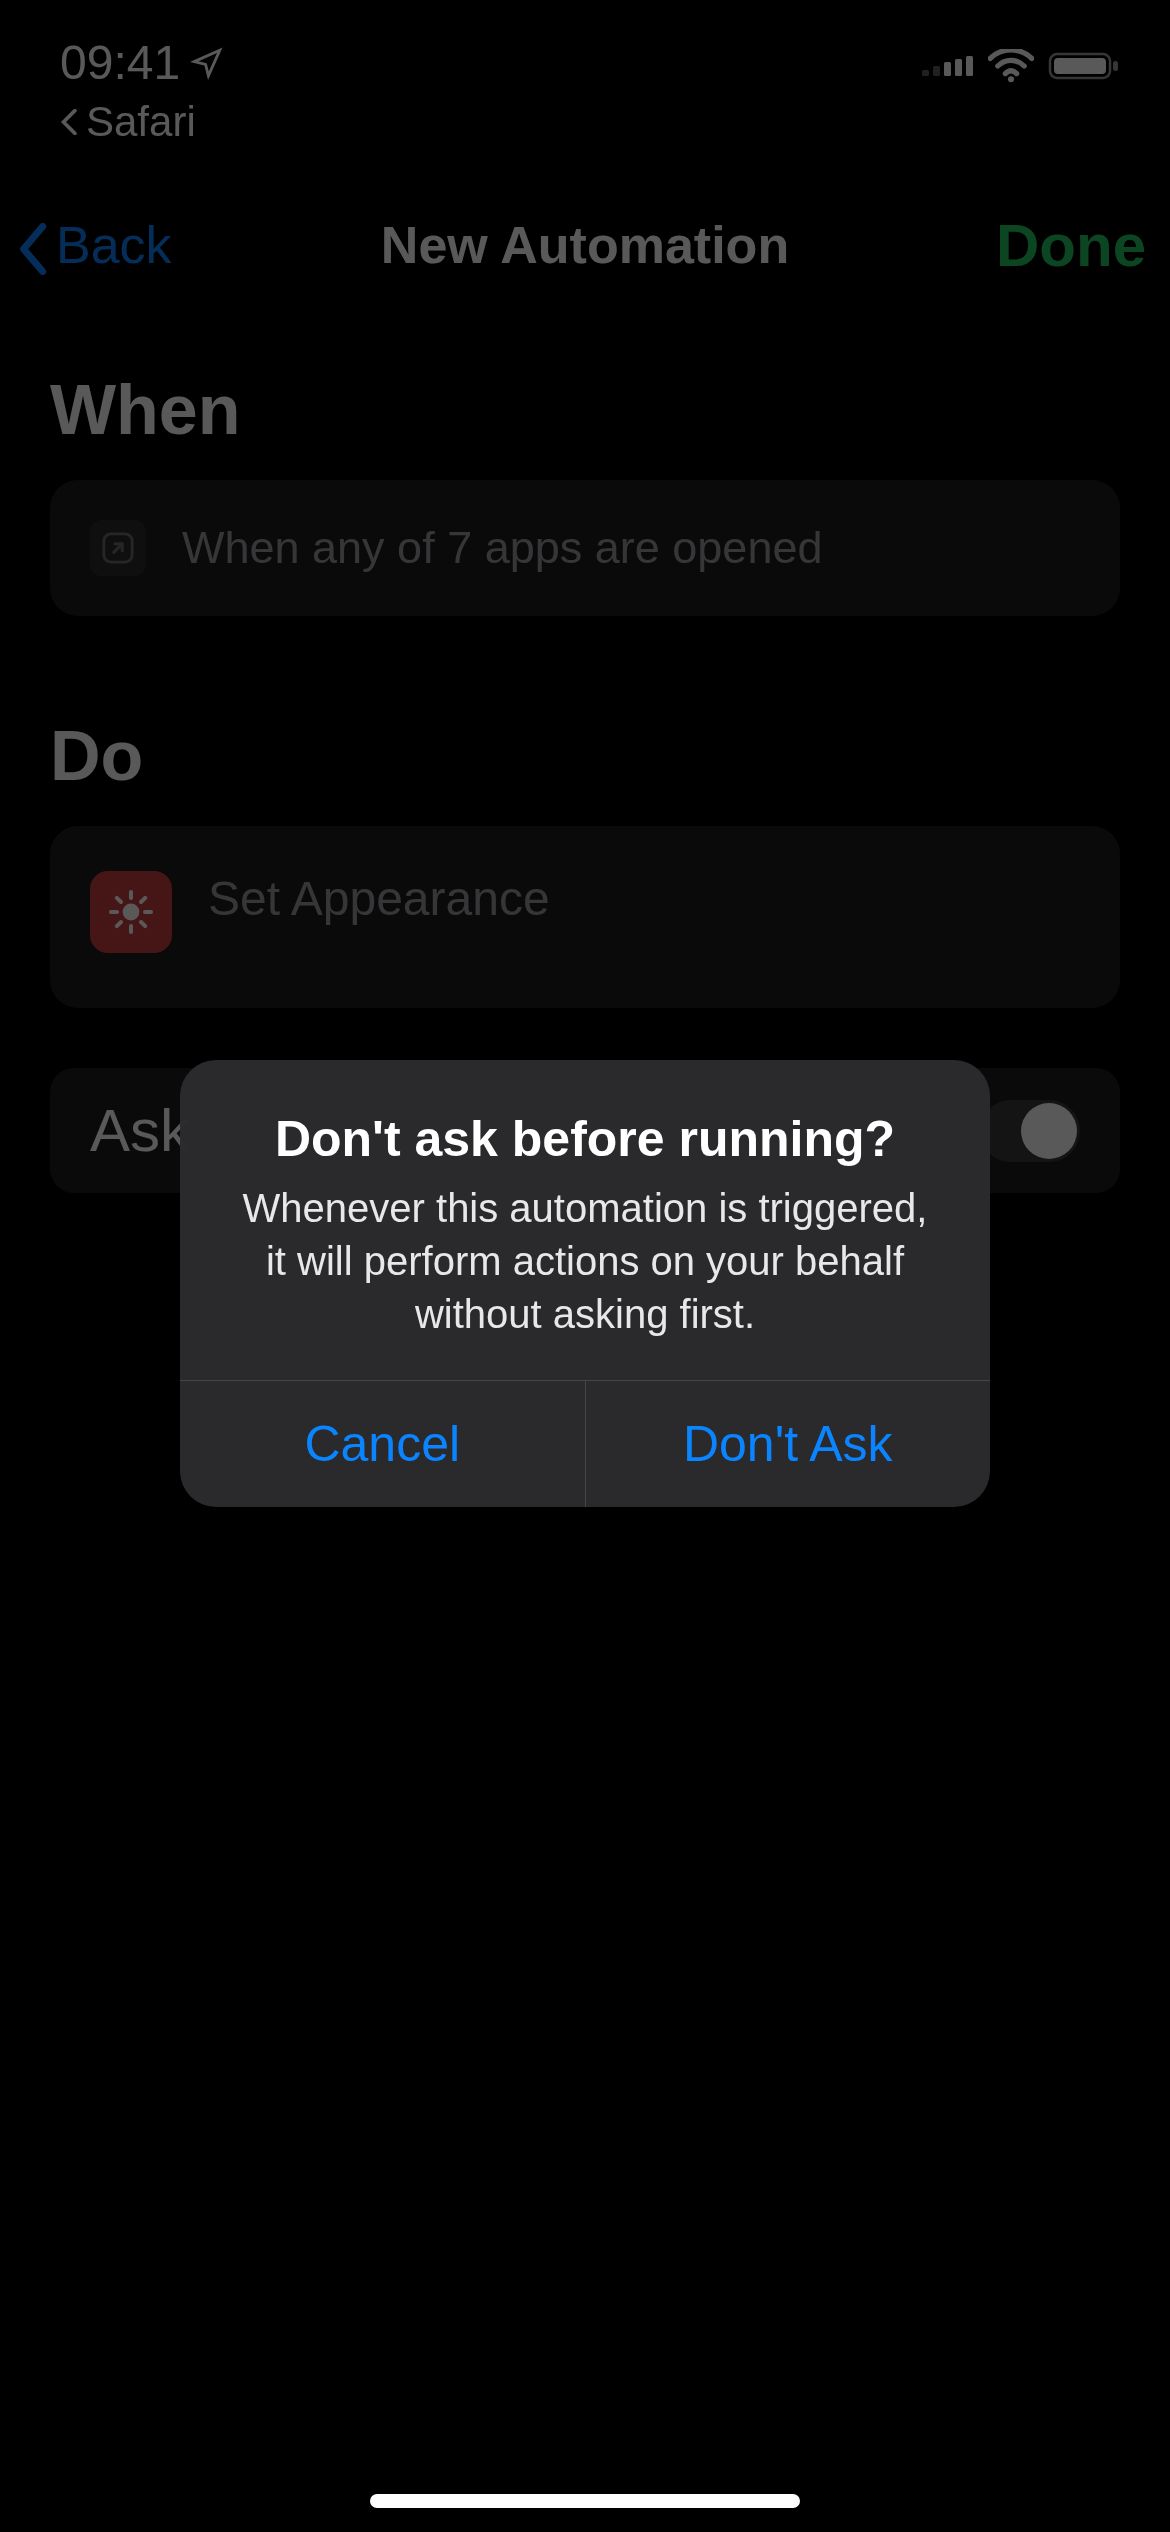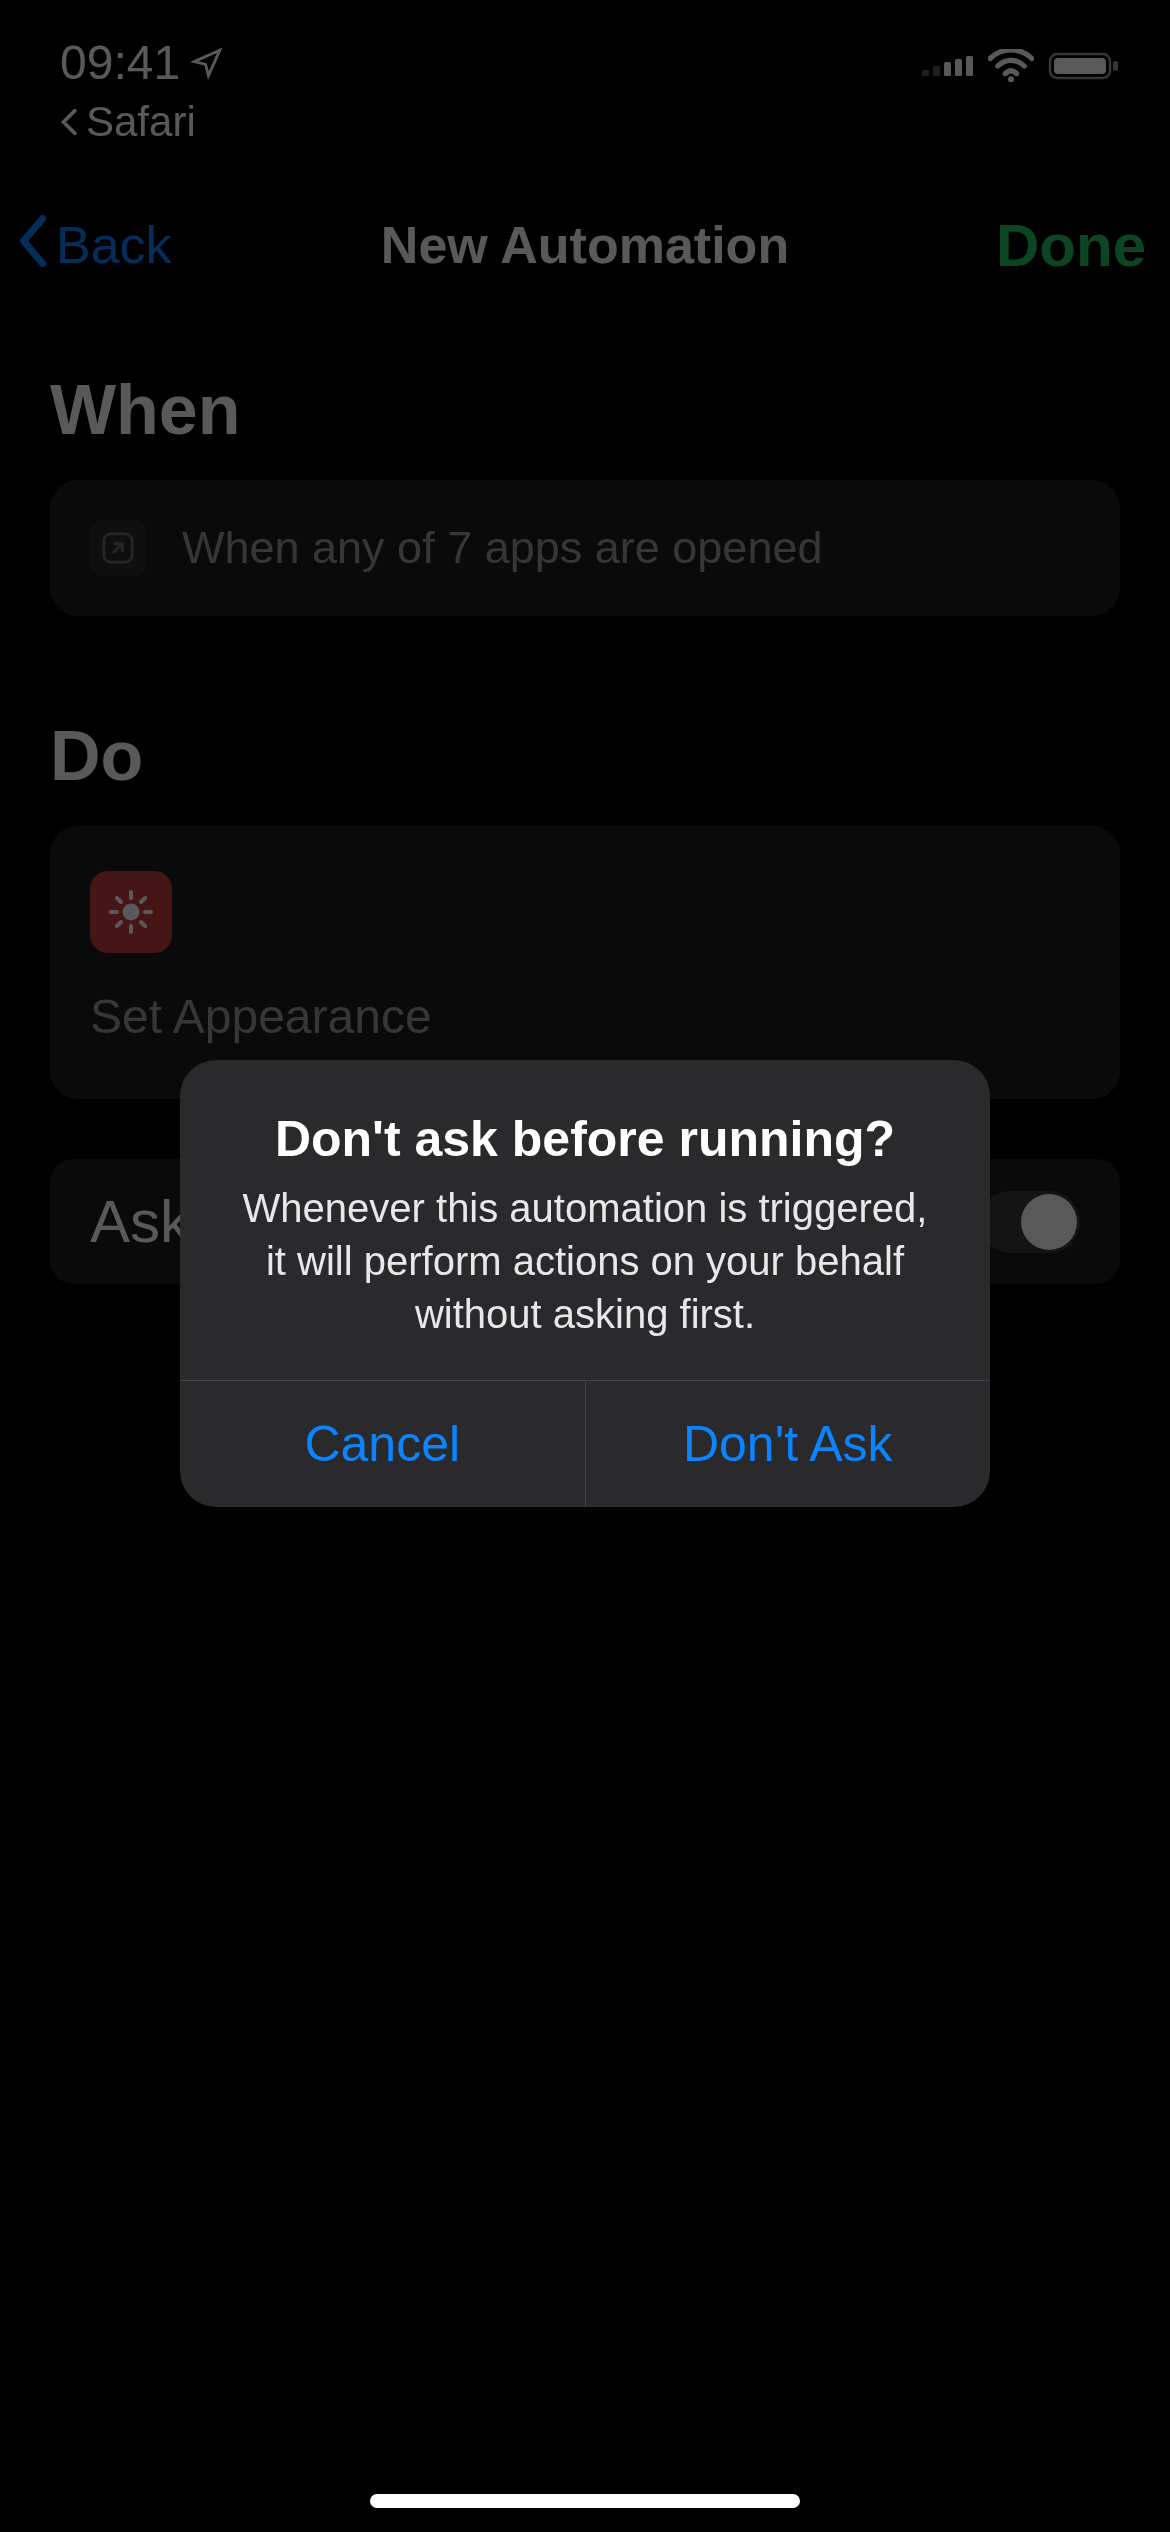--- a/index.html
+++ b/index.html
@@ -65,21 +65,21 @@
       left: 0;
       right: 0;
       height: 130px;
       display: flex;
       align-items: center;
       justify-content: space-between;
       padding: 0 24px 0 16px;
     }
     .nav-back {
       display: flex;
-      align-items: flex-start;
+      align-items: flex-end;
       color: #0a84ff;
       font-size: 52px;
       gap: 4px;
     }
     .nav-title {
       color: #fff;
       font-size: 52px;
       font-weight: 700;
       position: absolute;
       left: 50%;
@@ -126,21 +126,21 @@
     }
     .card-text {
       font-size: 45px;
       color: #9a9a9f;
     }
     .do-card {
       background: #1c1c1e;
       border-radius: 28px;
       padding: 45px 40px 55px 40px;
       display: flex;
-      flex-direction: column;
+      flex-direction: row;
       gap: 36px;
       margin-bottom: 60px;
     }
     .action-icon {
       width: 82px;
       height: 82px;
       background: #c93f3f;
       border-radius: 18px;
       display: flex;
       align-items: center;

